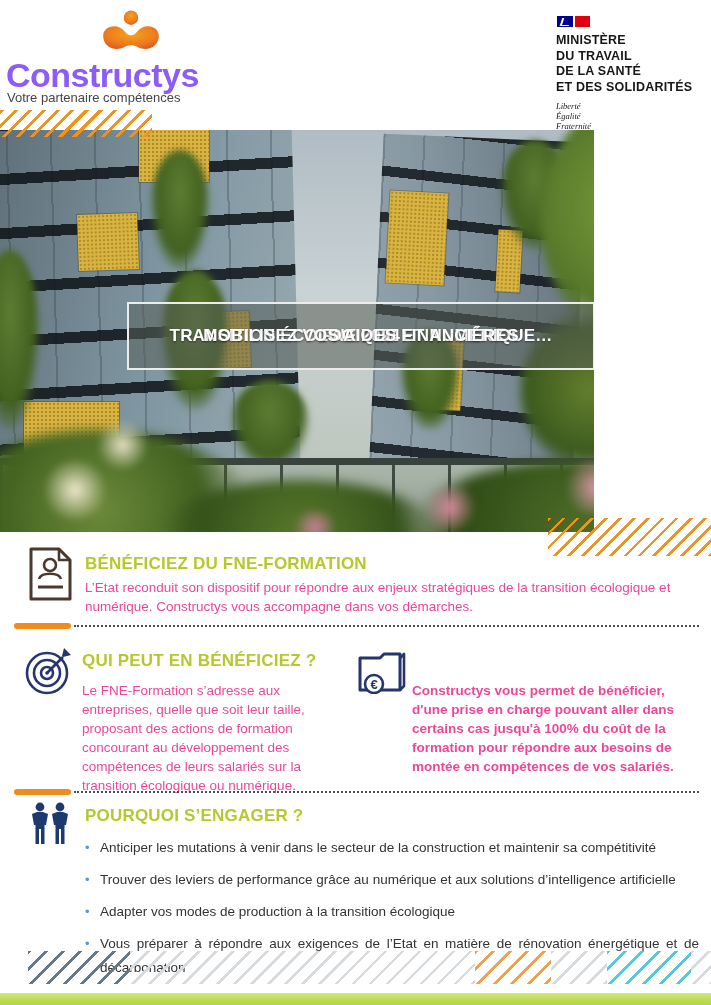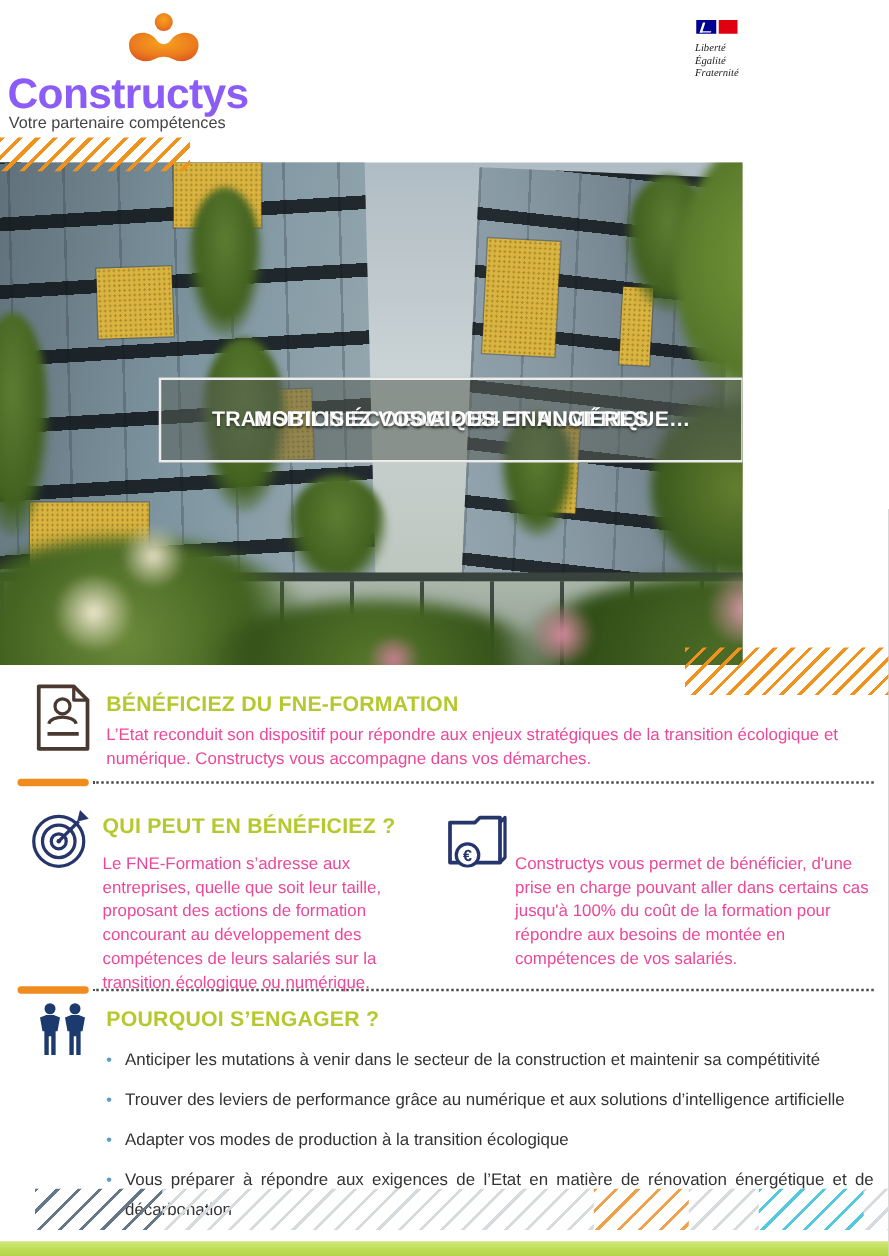--- a/index.html
+++ b/index.html
@@ -108,20 +108,26 @@
     </svg>
     <div class="brand-name">Constructys</div>
     <div class="brand-tagline">Votre partenaire compétences</div>
   </div>
 
   <div class="ministry">
     <div class="flag">
       <span class="b"></span>
         <span class="r"></span>
     </div>
+    <div class="ministry-lines">
+      <div>MINISTÈRE</div>
+      <div>DU TRAVAIL</div>
+      <div>DE LA SANTÉ</div>
+      <div>ET DES SOLIDARITÉS</div>
+    </div>
     <div class="ministry-motto">
       <div>Liberté</div>
       <div>Égalité</div>
       <div>Fraternité</div>
     </div>
   </div>
 
   <div class="hatch hatch-top-left"></div>
 
   <div class="photo">
@@ -193,21 +199,21 @@
   </svg>
   <div class="sec-title" style="left:82px; top:651px;">QUI PEUT EN BÉNÉFICIEZ ?</div>
   <div class="sec-body" style="left:82px; top:681px; width:260px;">Le FNE-Formation s’adresse aux entreprises, quelle que soit leur taille, proposant des actions de formation concourant au développement des compétences de leurs salariés sur la transition écologique ou numérique.</div>
 
   <svg class="icon-box" style="left:356px; top:648px;" width="54" height="46" viewBox="0 0 54 46">
     <path d="M44 10 L48 6 V38 L44 42" fill="none" stroke="#27356d" stroke-width="2.6" stroke-linejoin="round"></path>
     <path d="M4 42 V10 H24 L28 6 H44 V42 H4 Z" fill="#fff" stroke="#27356d" stroke-width="3" stroke-linejoin="round"></path>
     <circle cx="18" cy="36" r="9" fill="#fff" stroke="#27356d" stroke-width="2.6"></circle>
     <text x="18" y="41" font-size="13" font-weight="bold" fill="#27356d" text-anchor="middle" font-family="'Liberation Sans',sans-serif">€</text>
   </svg>
-  <div class="sec-body" style="left:412px; top:681px; width:292px;">Constructys vous permet de bénéficier, d'une prise en charge pouvant aller dans certains cas jusqu'à 100% du coût de la formation pour répondre aux besoins de montée en compétences de vos salariés.</div>
+  <div class="sec-body" style="left:412px; top:681px; width:292px;font-weight:bold;">Constructys vous permet de bénéficier, d'une prise en charge pouvant aller dans certains cas jusqu'à 100% du coût de la formation pour répondre aux besoins de montée en compétences de vos salariés.</div>
 
   <div class="divider" style="top:788px;">
     <span class="seg"></span>
     <span class="dots"></span>
   </div>
 
   <svg class="icon-box" style="left:29px; top:801px;" width="44" height="46" viewBox="0 0 44 46">
     <g fill="#1d3a6e">
       <circle cx="11" cy="6" r="4.4"></circle>
       <path d="M3 13 L8 11 H14 L19 13 L17 24 H15.5 V43 H12 V28 H10 V43 H6.5 V24 H5 Z"></path>

